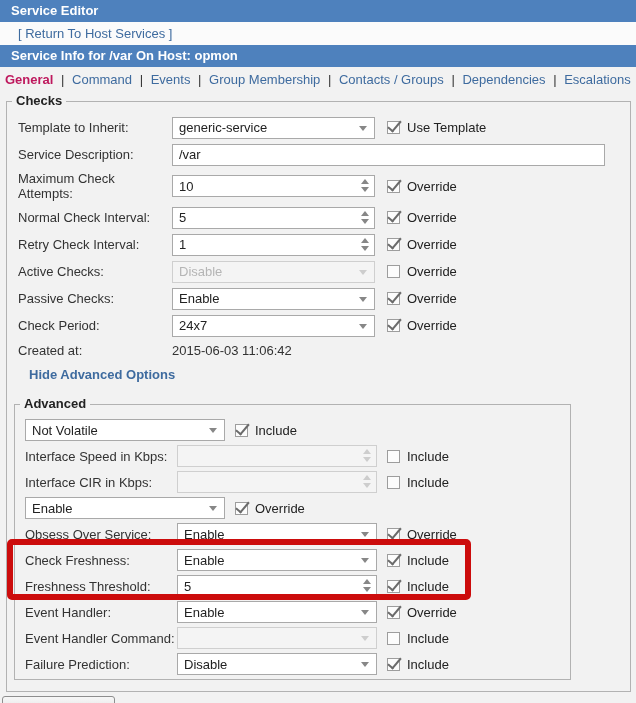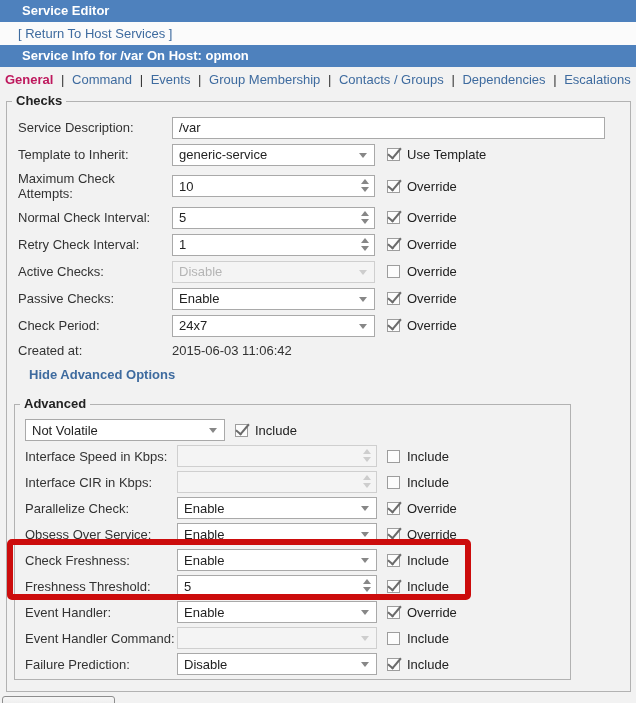--- a/index.html
+++ b/index.html
@@ -4,21 +4,21 @@
 <style>
   html,body { margin:0; padding:0; }
   body {
     width:636px; height:703px; overflow:hidden; position:relative;
     background:#f2f2f2; font-family:"Liberation Sans", sans-serif;
     font-size:13px; color:#222;
   }
   
   .bluebar {
     height:22px; line-height:22px; background:#4e81bd; color:#fff;
-    font-weight:bold; padding-left:22px; font-size:13px;
+    font-weight:bold; padding-left:11px; font-size:13px;
   }
   .return-row { height:23px; line-height:23px; padding-left:4px; background:#fbfbfb; }
   .return-row a, .link { color:#3e6b9f; text-decoration:none; cursor:pointer;padding-left:14px; }
   
   .tabs { height:25px; line-height:25px; padding-left:5px; background:#f2f2f2; }
   .tab-active { font-weight:bold; color:#be185d; }
   .tab { color:#3e6b9f; cursor:pointer; }
   .tab-sep { color:#333; margin:0 4px; }
   
   .fs { position:relative; border:1px solid #b2b2b2; background:#f2f2f2; box-sizing:border-box; }
@@ -118,34 +118,34 @@
   <span class="tab-sep">|</span>
   <span class="tab">Dependencies</span>
   <span class="tab-sep">|</span>
   <span class="tab">Escalations</span>
 </div>
 
 <div class="fs checks-fs">
   <span class="fs-legend">Checks</span>
 
   <div class="row">
+    <span class="lbl">Template to Inherit:</span>
+    <div class="ctrl">
+      <span class="val">generic-service</span>
+      <span class="tri-down"></span>
+    </div>
+    <span class="cbwrap">
+      <span class="cb checked"></span>
+      <span class="cb-lbl">Use Template</span>
+    </span>
+  </div>
+
+  <div class="row">
     <span class="lbl">Service Description:</span>
     <input class="text-input" type="text" value="/var" style="">
-  </div>
-
-  <div class="row">
-    <span class="lbl">Template to Inherit:</span>
-    <div class="ctrl">
-      <span class="val">generic-service</span>
-      <span class="tri-down"></span>
-    </div>
-    <span class="cbwrap">
-      <span class="cb checked"></span>
-      <span class="cb-lbl">Use Template</span>
-    </span>
   </div>
 
   <div class="row row-tall">
     <span class="lbl">Maximum Check Attempts:</span>
     <div class="ctrl">
       <span class="val">10</span>
       <span class="spin">
         <span class="tri-up-s"></span>
         <span class="tri-down-s"></span>
       </span>
@@ -268,21 +268,20 @@
           <span class="tri-down-s"></span>
         </span>
       </div>
       <span class="cbwrap">
         <span class="cb"></span>
         <span class="cb-lbl">Include</span>
       </span>
     </div>
 
     <div class="row">
-      <span class="lbl">Parallelize Check:</span>
       <div class="ctrl">
         <span class="val">Enable</span>
         <span class="tri-down"></span>
       </div>
       <span class="cbwrap">
         <span class="cb checked"></span>
         <span class="cb-lbl">Override</span>
       </span>
     </div>
 

